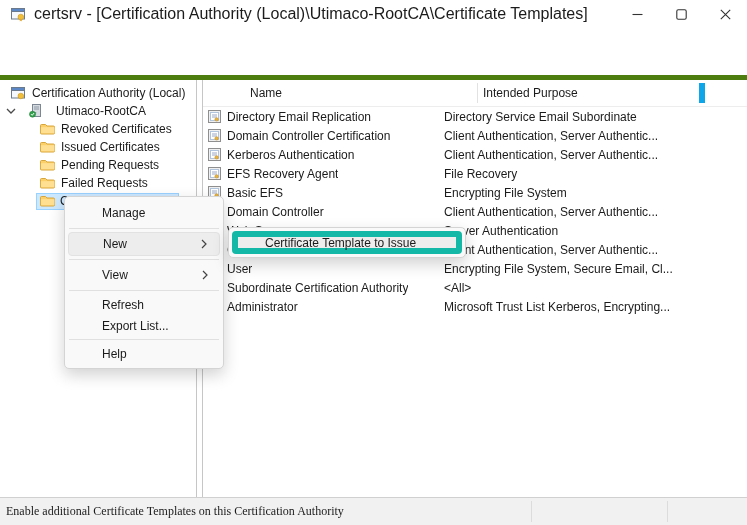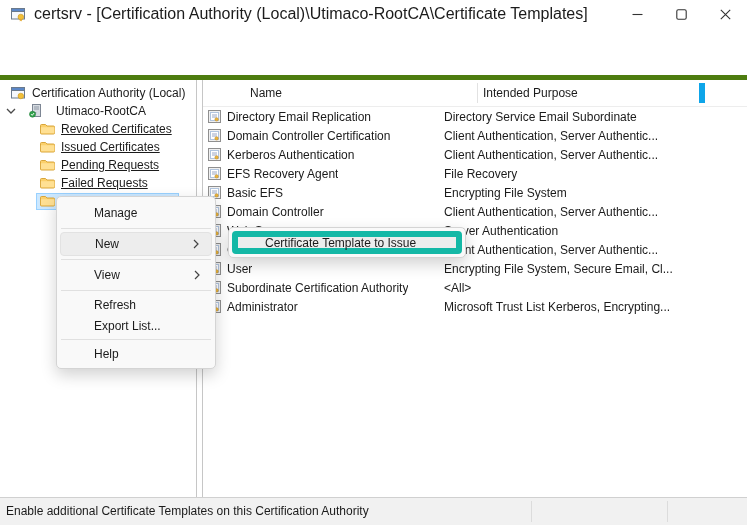--- a/index.html
+++ b/index.html
@@ -28,40 +28,40 @@
   .treepanel{width:197px;border-right:1px solid #c6c6c6;overflow:hidden;padding-top:4px;box-sizing:border-box;}
   .gapstrip{width:5px;border-right:1px solid #c6c6c6;background:#fff;}
   .listpanel{flex:1;overflow:hidden;background:#fff;}
   
   .trow{height:18px;display:flex;align-items:center;white-space:nowrap;}
   .trow .lbl{margin-left:6px;}
   .t-root{padding-left:10px;}
   .t-ca{padding-left:4px;gap:8px;}
   .t-ca .chev{width:13px;display:flex;justify-content:center;}
   .t-ca .sicon{margin-left:4px;display:flex;}
-  .t-folder{padding-left:40px;text-decoration:underline;}
+  .t-folder{padding-left:40px;}
   .t-sel{padding-left:36px;}
   .selbox{display:flex;align-items:center;background:#cce8ff;border:1px solid #99d1ff;height:17px;
           padding:0 6px 0 3px;box-sizing:border-box;}
   .selbox .lbl{margin-left:5px;}
   
   .lheader{height:26px;display:flex;align-items:center;border-bottom:1px solid #ededed;}
   .hcell1{width:235px;padding-left:7px;box-sizing:border-box;border-right:1px solid #e2e2e2;height:20px;line-height:20px;margin-left:40px;}
   .hcell2{width:227px;padding-left:5px;box-sizing:border-box;border-right:6px solid #0ea5e9;height:20px;line-height:20px;}
   .lrow{height:19px;display:flex;align-items:center;padding-left:5px;white-space:nowrap;}
   .lrow .nm{display:flex;align-items:center;width:230px;overflow:hidden;}
   .lrow .nm .certicon{margin-right:6px;flex:0 0 auto;display:flex;}
   .lrow .nm .txt{overflow:hidden;}
   .lrow .pp{padding-left:6px;overflow:hidden;width:230px;}
   
   .statusbar{position:absolute;left:0;bottom:0;width:747px;height:28px;background:#f1f1f1;
-             border-top:1px solid #d0d0d0;box-sizing:border-box;line-height:26px;padding-left:6px;}
+             border-top:1px solid #d0d0d0;box-sizing:border-box;line-height:26px;padding-left:6px;font-family:Liberation Serif, serif;}
   .ssep{position:absolute;top:3px;bottom:3px;width:1px;background:#dcdcdc;}
   
-  .ctxmenu{position:absolute;left:56px;top:196px;width:160px;z-index:20;background:#f9f9f9;
+  .ctxmenu{position:absolute;left:64px;top:196px;width:160px;z-index:20;background:#f9f9f9;
            border:1px solid #d4d4d4;border-radius:5px;box-shadow:0 6px 16px rgba(0,0,0,0.18);
            padding:4px 0;box-sizing:border-box;}
   .cmi{height:24px;display:flex;align-items:center;padding-left:37px;position:relative;}
   .cmi.small{height:21px;}
   .cmi .arrow{position:absolute;right:15px;top:50%;transform:translateY(-50%);display:flex;}
   .cmi.hl{margin:0 3px;padding-left:34px;background:#ededed;border:1px solid #e2e2e2;border-radius:4px;
           height:24px;box-sizing:border-box;}
   .cmi.hl .arrow{right:12px;}
   .csep{height:1px;background:#e0e0e0;margin:3px 4px;}
   

